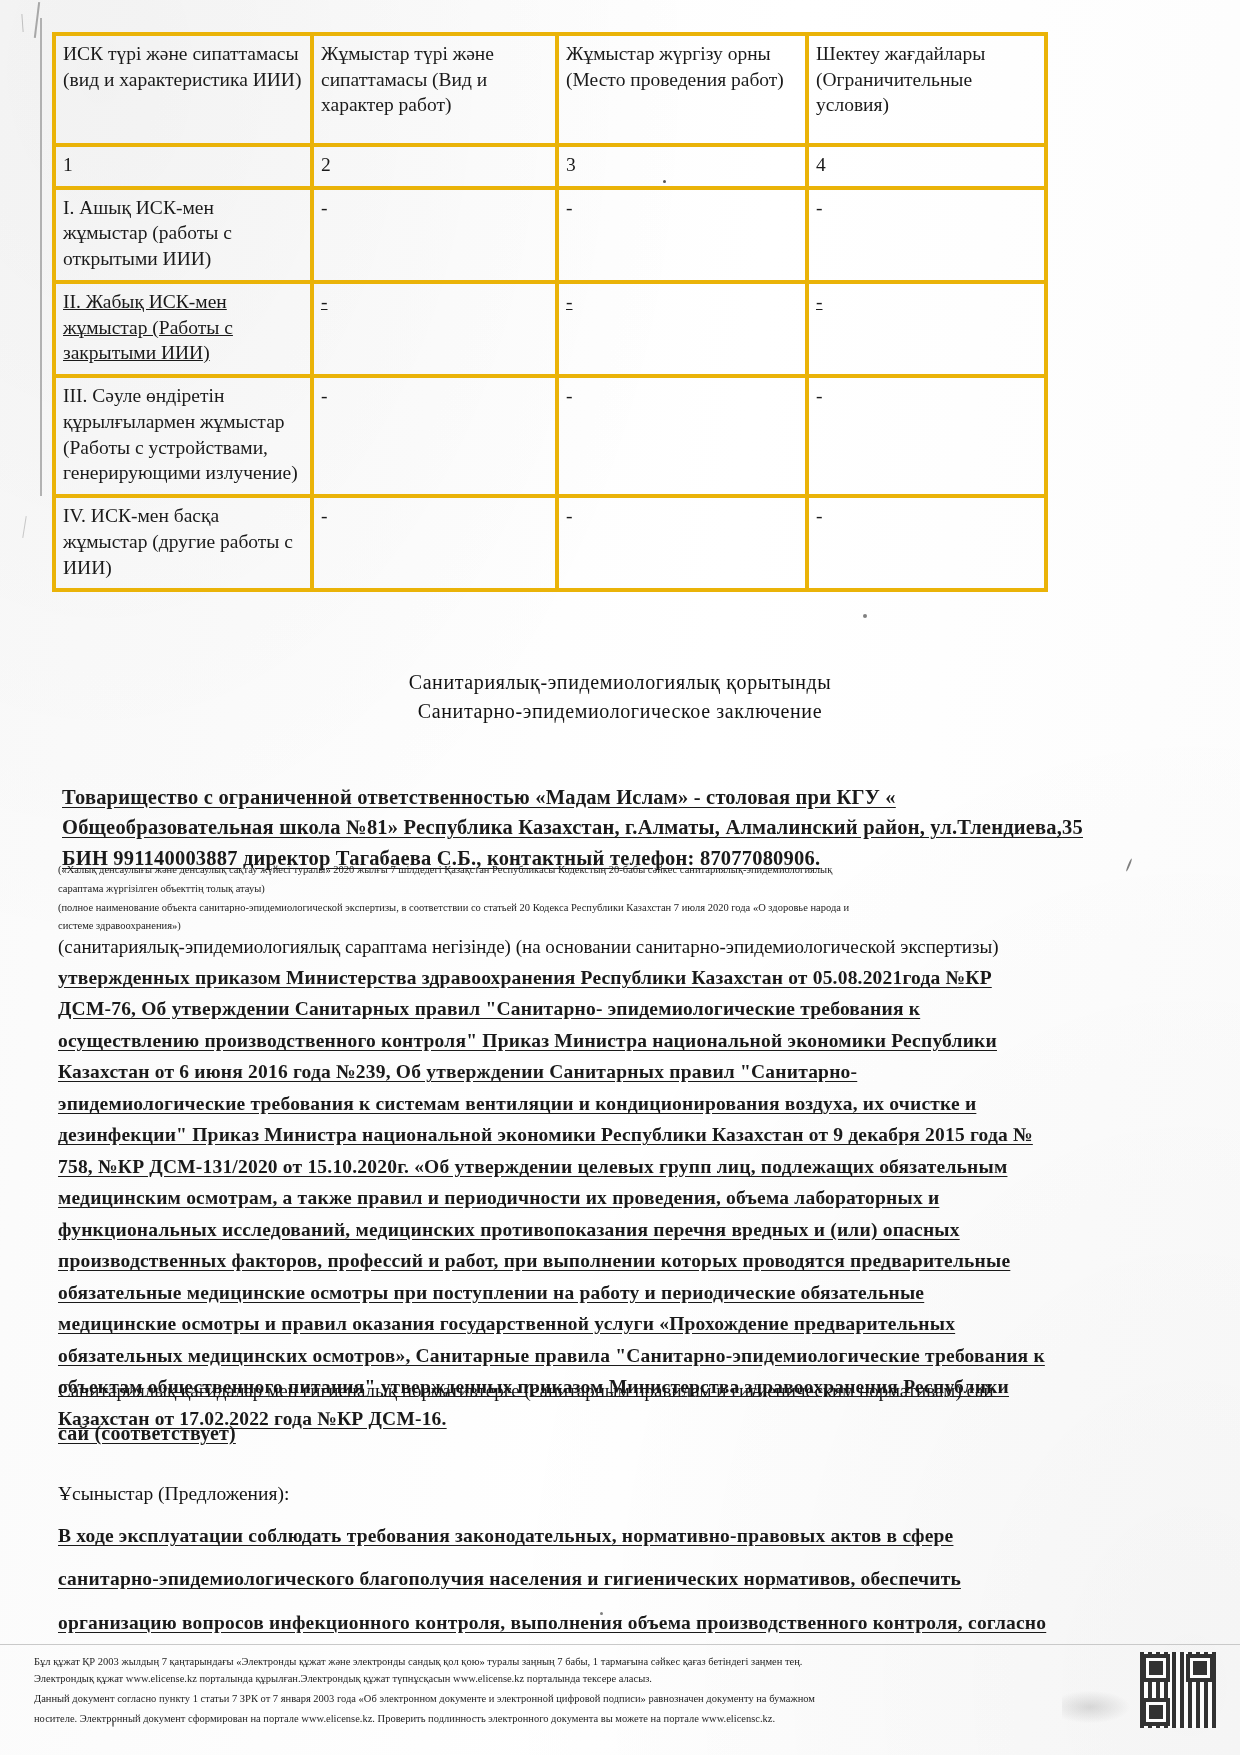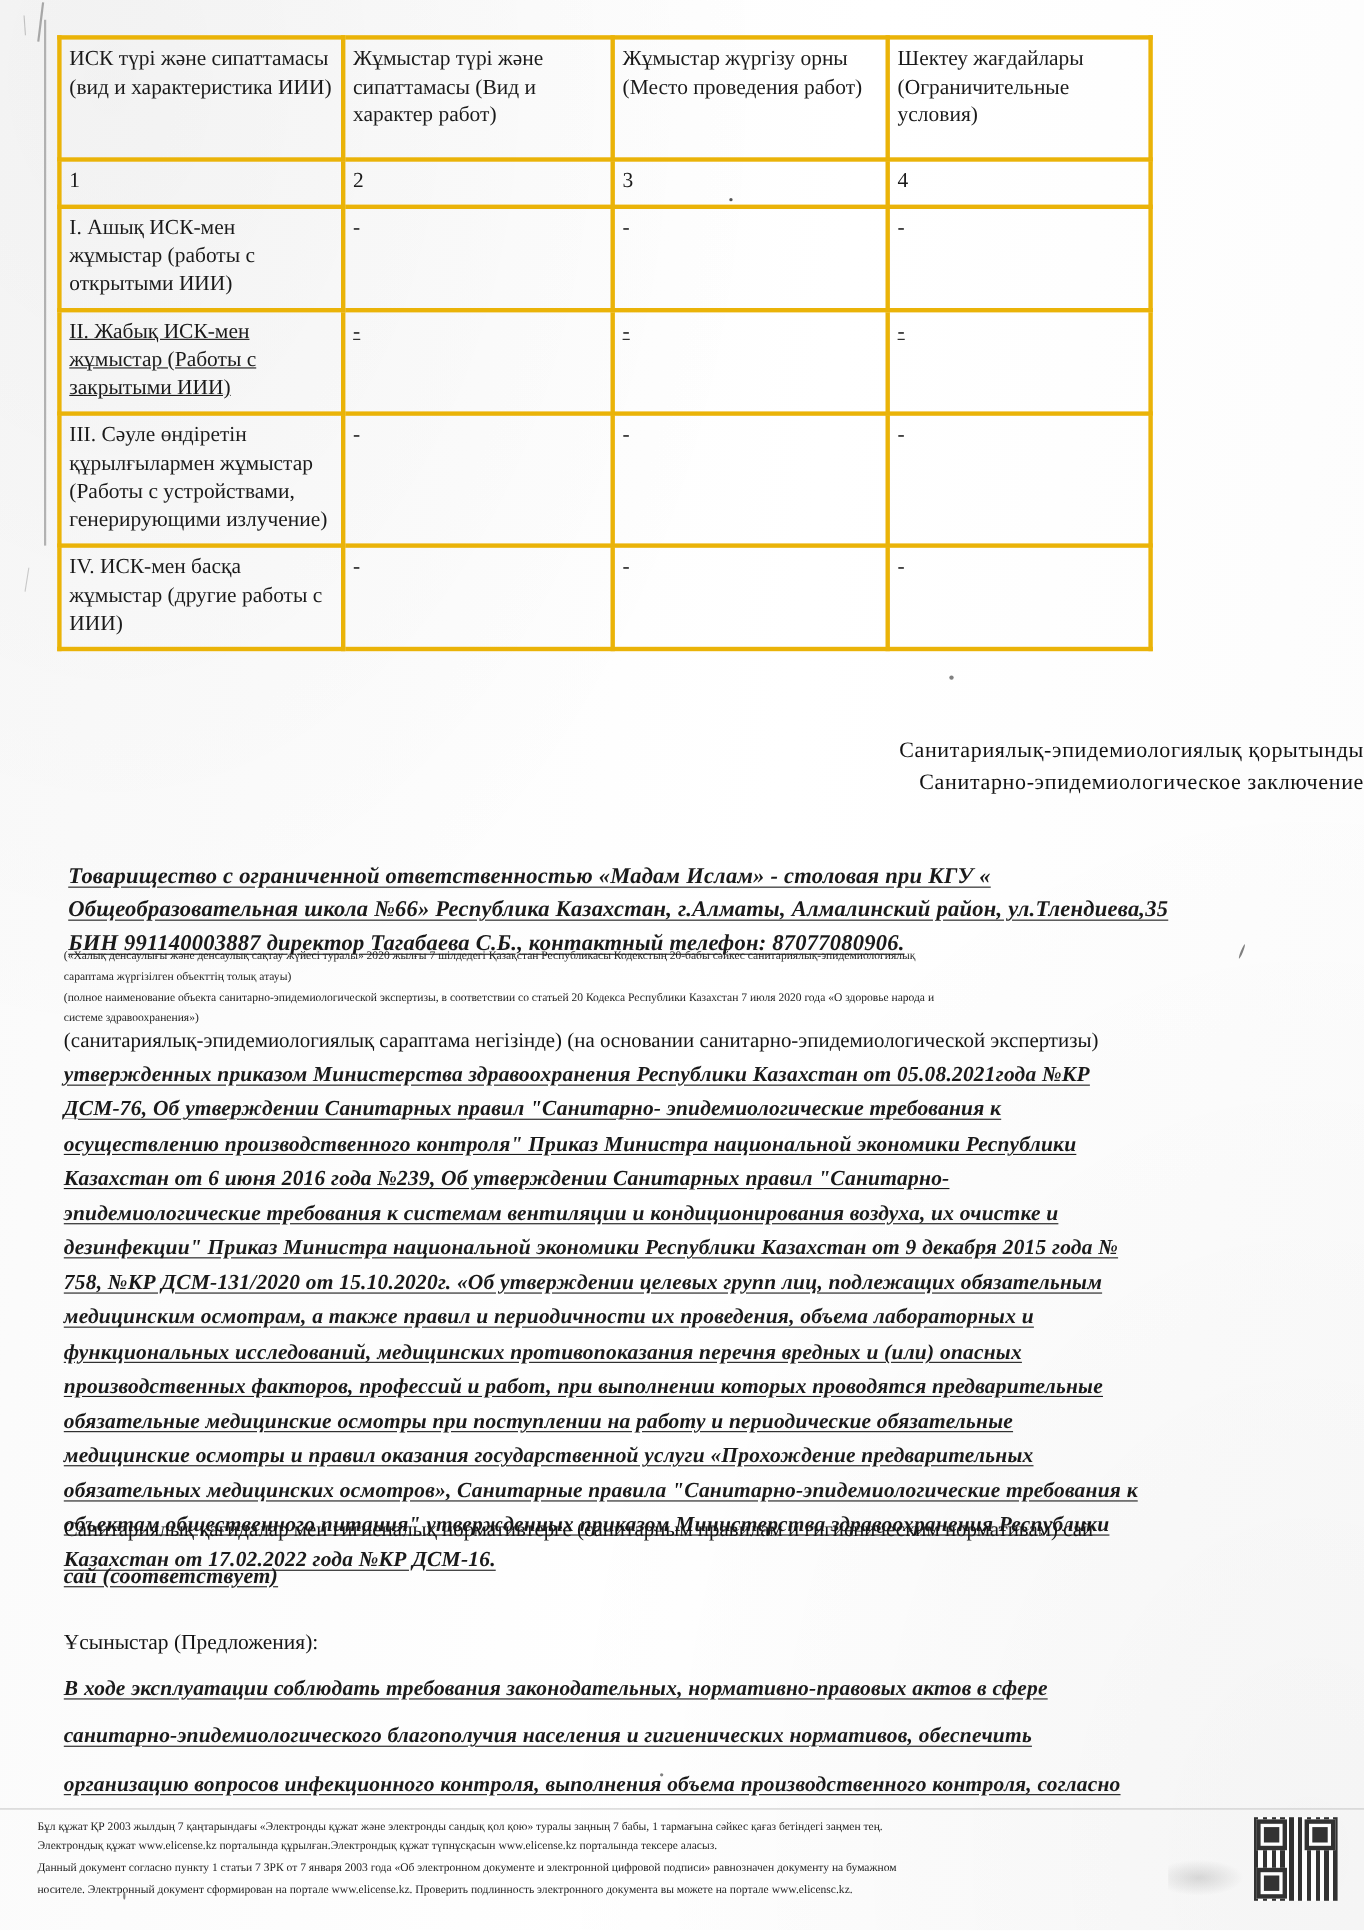--- a/index.html
+++ b/index.html
@@ -84,27 +84,25 @@
     left: 0; top: 668px;
     width: 1240px;
     text-align: center;
   }
   #doc-title .line {
     font-size: 20px;
     letter-spacing: .6px;
     line-height: 1.45;
     color: #111;
     font-family: "Liberation Serif", "DejaVu Serif", serif;
-    text-align: right;
   }
 
   
   .script {
     font-family: "Liberation Serif", "DejaVu Serif", serif;
-    font-style: italic;
     font-weight: bold;
     text-decoration: underline;
     text-underline-offset: 3px;
     text-decoration-thickness: from-font;
     letter-spacing: .2px;
   }
 
   #org-block {
     position: absolute;
     left: 62px; top: 782px;
@@ -327,21 +325,21 @@
   </table>
   <div id="table-speck"></div>
 
   <div id="doc-title">
     <div class="line">Санитариялық-эпидемиологиялық қорытынды</div>
     <div class="line">Санитарно-эпидемиологическое заключение</div>
   </div>
 
   <div id="org-block">
     <div class="oline script">Товарищество с ограниченной ответственностью «Мадам Ислам» - столовая при КГУ «</div>
-    <div class="oline script">Общеобразовательная школа №66» Республика Казахстан, г.Алматы, Алмалинский район, ул.Тлендиева,35</div>
+    <div class="oline script">Общеобразовательная школа №81» Республика Казахстан, г.Алматы, Алмалинский район, ул.Тлендиева,35</div>
     <div class="oline script">БИН 991140003887 директор Тагабаева С.Б., контактный телефон: 87077080906.</div>
   </div>
 
   <div id="org-footnote">
     <p class="fn-p">(«Халық денсаулығы және денсаулық сақтау жүйесі туралы» 2020 жылғы 7 шілдедегі Қазақстан Республикасы Кодекстың 20-бабы сәйкес санитариялық-эпидемиологиялық</p>
     <p class="fn-p">сараптама жүргізілген объекттің толық атауы)</p>
     <p class="fn-p">(полное наименование объекта санитарно-эпидемиологической экспертизы, в соответствии со статьей 20 Кодекса Республики Казахстан 7 июля 2020 года «О здоровье народа и</p>
     <p class="fn-p">системе здравоохранения»)</p>
   </div>
 

